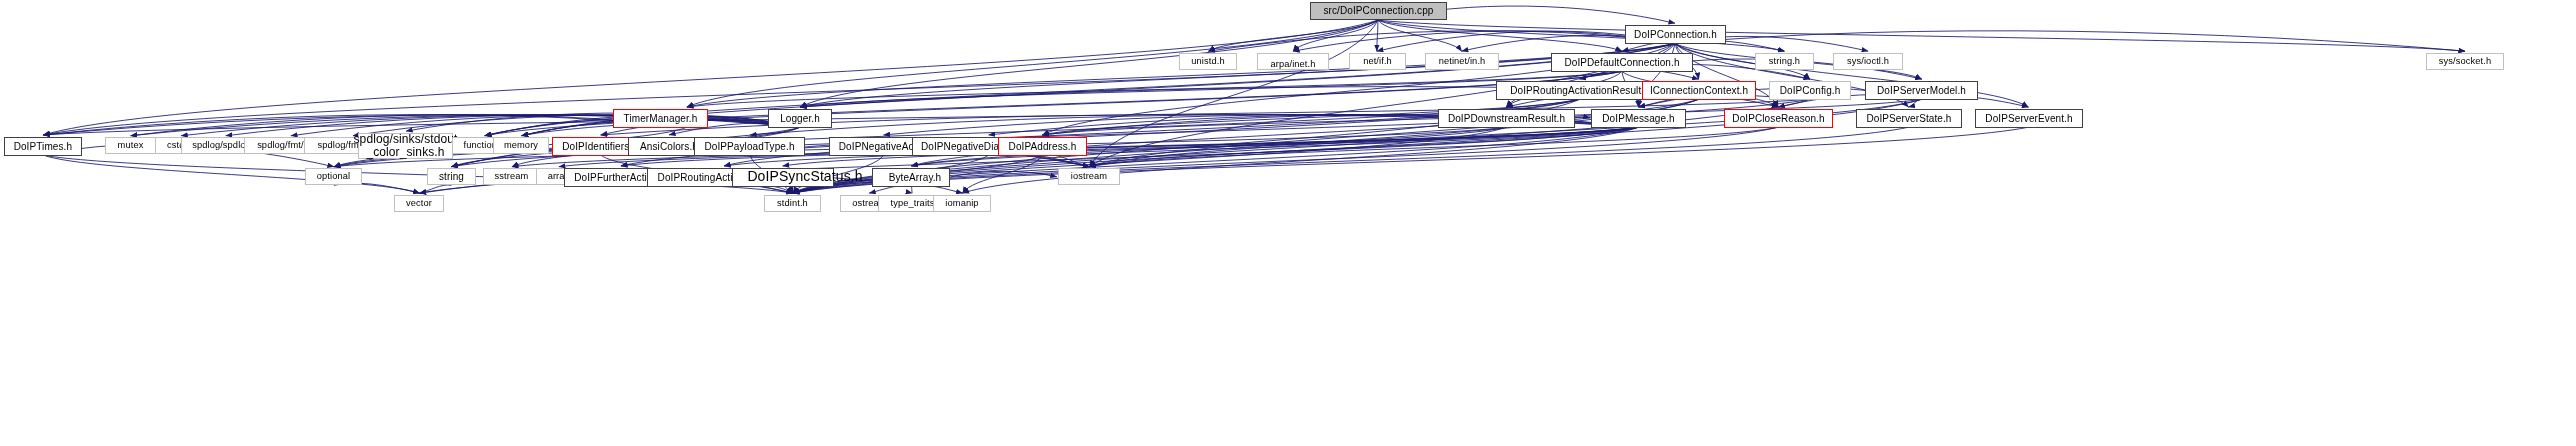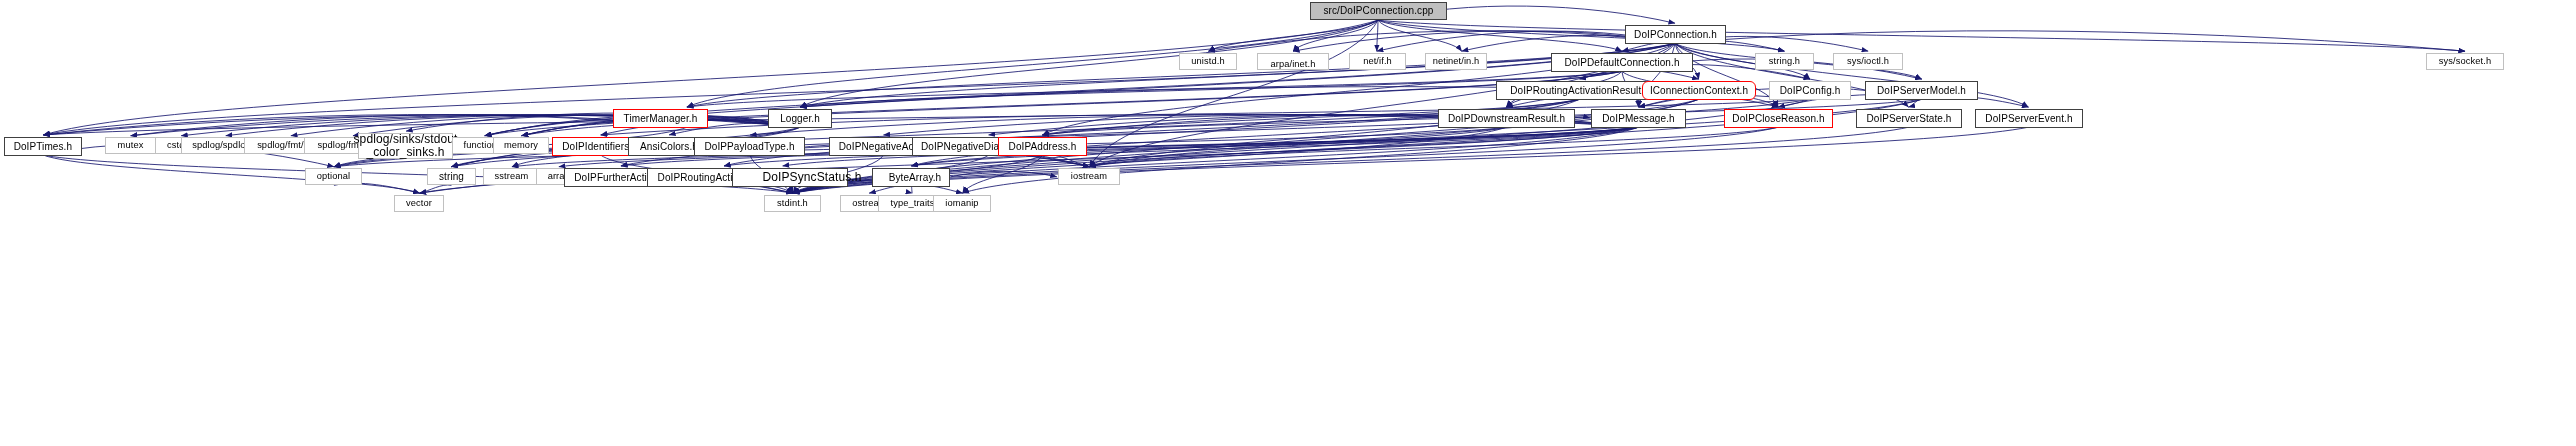--- a/index.html
+++ b/index.html
@@ -196,39 +196,39 @@
       </div>
       <div class="node n-sys" style="left: 1179px; top: 53px; width: 58px; height: 17px; font-size: 9.3px;">
         <span class="lbl">unistd.h</span>
       </div>
       <div class="node n-sys" style="left: 1257px; top: 53px; width: 72px; height: 17px; font-size: 9.3px; align-items: flex-end;">
         <span class="lbl">arpa/inet.h</span>
       </div>
       <div class="node n-sys" style="left: 1349px; top: 53px; width: 57px; height: 17px; font-size: 9.3px;">
         <span class="lbl">net/if.h</span>
       </div>
-      <div class="node n-sys" style="left: 1425px; top: 53px; width: 62px; height: 17px; font-size: 9.3px;">
+      <div class="node n-sys" style="left: 1425px; top: 53px; width: 74px; height: 17px; font-size: 9.3px;">
         <span class="lbl">netinet/in.h</span>
       </div>
       <div class="node n-proj" style="left: 1551px; top: 53px; width: 142px; height: 18.6px; font-size: 10px;">
         <span class="lbl">DoIPDefaultConnection.h</span>
       </div>
       <div class="node n-sys" style="left: 1755px; top: 53px; width: 59px; height: 17px; font-size: 9.3px;">
         <span class="lbl">string.h</span>
       </div>
       <div class="node n-sys" style="left: 1833px; top: 53px; width: 70px; height: 17px; font-size: 9.3px;">
         <span class="lbl">sys/ioctl.h</span>
       </div>
       <div class="node n-sys" style="left: 2426px; top: 53px; width: 78px; height: 17px; font-size: 9.3px;">
         <span class="lbl">sys/socket.h</span>
       </div>
       <div class="node n-proj" style="left: 1496px; top: 81px; width: 168px; height: 18.6px; font-size: 10px;">
         <span class="lbl">DoIPRoutingActivationResult.h</span>
       </div>
-      <div class="node n-red" style="left: 1642px; top: 81px; width: 114px; height: 18.6px; font-size: 10px; border-radius: 6px;">
+      <div class="node n-red" style="left: 1642px; top: 81px; width: 114px; height: 18.6px; font-size: 10px;">
         <span class="lbl">IConnectionContext.h</span>
       </div>
       <div class="node n-sys" style="left: 1769px; top: 81px; width: 82px; height: 18.6px; font-size: 10px;">
         <span class="lbl">DoIPConfig.h</span>
       </div>
       <div class="node n-proj" style="left: 1865px; top: 81px; width: 113px; height: 18.6px; font-size: 10px;">
         <span class="lbl">DoIPServerModel.h</span>
       </div>
       <div class="node n-red" style="left: 613px; top: 109px; width: 95px; height: 18.6px; font-size: 10px;">
         <span class="lbl">TimerManager.h</span>
@@ -307,21 +307,21 @@
       </div>
       <div class="node n-sys" style="left: 536px; top: 168px; width: 45px; height: 17px; font-size: 9.3px;">
         <span class="lbl">array</span>
       </div>
       <div class="node n-proj" style="left: 564px; top: 168px; width: 113px; height: 18.6px; font-size: 10px;">
         <span class="lbl">DoIPFurtherAction.h</span>
       </div>
       <div class="node n-proj" style="left: 647px; top: 168px; width: 154px; height: 18.6px; font-size: 10px;">
         <span class="lbl">DoIPRoutingActivationType.h</span>
       </div>
-      <div class="node n-proj" style="left: 732px; top: 168px; width: 116px; height: 18.6px; font-size: 12px; padding-left: 44px;">
+      <div class="node n-proj" style="left: 732px; top: 168px; width: 102px; height: 18.6px; font-size: 14px; padding-left: 44px;">
         <span class="lbl">DoIPSyncStatus.h</span>
       </div>
       <div class="node n-proj" style="left: 872px; top: 168px; width: 78px; height: 18.6px; font-size: 10px; padding-left: 8px;">
         <span class="lbl">ByteArray.h</span>
       </div>
       <div class="node n-sys" style="left: 1058px; top: 168px; width: 62px; height: 17px; font-size: 9.3px;">
         <span class="lbl">iostream</span>
       </div>
       <div class="node n-sys" style="left: 394px; top: 195px; width: 50px; height: 17px; font-size: 9.3px;">
         <span class="lbl">vector</span>

